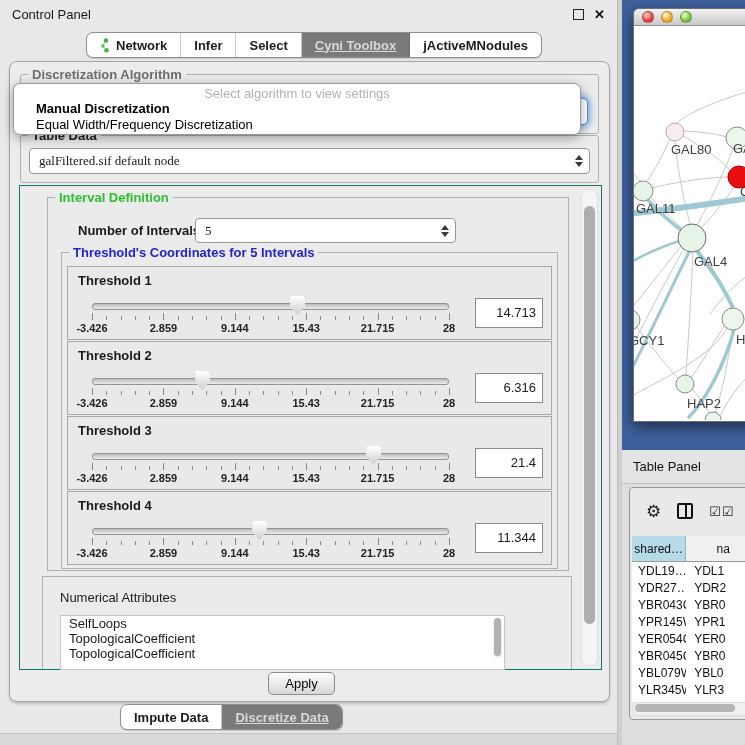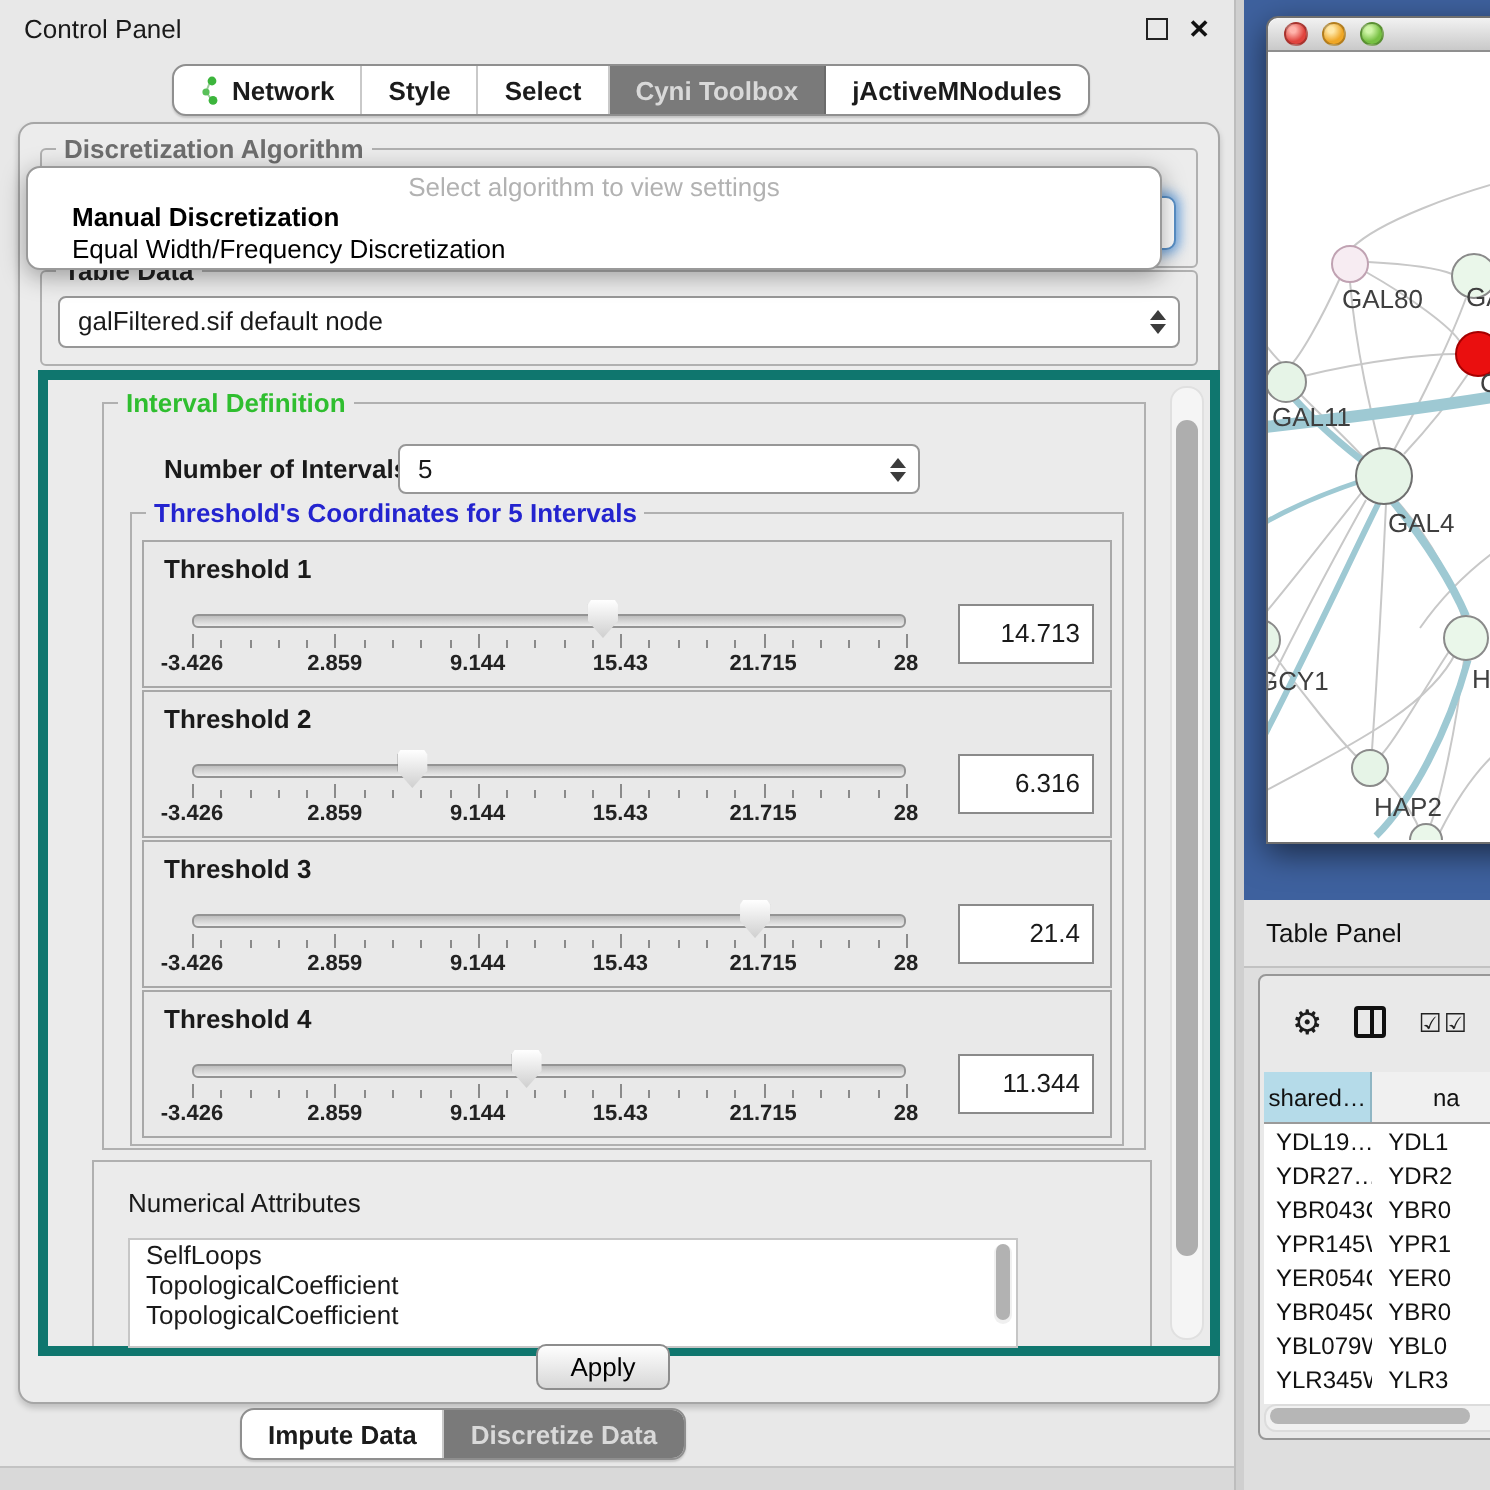--- a/index.html
+++ b/index.html
@@ -10,51 +10,51 @@
   .control-panel{position:absolute;left:0;top:0;width:617px;height:610px;background:#e8e8e8;}
   .titlebar{height:28px;display:flex;align-items:center;justify-content:space-between;padding:0 12px;}
   .win-btns{display:flex;align-items:center;gap:10px;}
   .float-btn{width:9px;height:9px;border:1.5px solid #222;display:inline-block;}
   .close-btn{font-weight:bold;font-size:13px;color:#111;}
   
   .seg{position:absolute;display:flex;background:#fff;border:1px solid #8f8f8f;border-radius:7px;overflow:hidden;
        height:24px;font-size:13px;font-weight:600;color:#1b1b1b;box-shadow:0 1px 1px rgba(0,0,0,.15);}
   .seg .tab{padding:0 13px;display:flex;align-items:center;gap:5px;border-right:1px solid #c9c9c9;white-space:nowrap;}
   .seg .tab:last-child{border-right:none;}
-  .seg .tab.selected{background:#7a7a7a;color:#d9d9d9;border-right-color:#6b6b6b;}
+  .seg .tab.selected{background:#7a7a7a;color:#d9d9d9;border-right-color:#6b6b6b;text-decoration:underline;}
   .top-seg{left:86px;top:32px;}
   .bottom-seg{left:120px;top:704px;}
   .net-ico{width:11px;height:15px;}
   
   .content{position:absolute;left:9px;top:61px;width:599px;height:639px;background:#ececec;
            border:1px solid #a6a6a6;border-radius:8px;box-shadow:0 2px 3px rgba(0,0,0,.18);}
   .group{position:absolute;border:1px solid #b0b0b0;}
   .group>.gtitle{position:absolute;top:-8px;left:7px;background:#ececec;padding:0 4px;font-weight:600;}
   .gtitle.gray{color:#6e6e6e;}
   .gtitle.dark{color:#222;}
   .gtitle.green{color:#2fbe2f;background:#ebebeb;}
   .gtitle.blue{color:#2424cf;background:#ebebeb;}
   .alg-group{left:10px;top:12px;right:10px;height:58px;border-radius:3px;}
   .alg-combo{position:absolute;left:8px;top:23px;right:10px;height:25px;background:#fff;border:1px solid #5a91c8;
              border-radius:5px;box-shadow:0 0 6px 2px rgba(92,156,224,.85);}
   .td-group{left:10px;top:73px;right:10px;height:46px;border-radius:3px;}
-  .combo{position:absolute;background:#fff;border:1px solid #979797;border-radius:4px;line-height:23px;padding-left:9px;}
+  .combo{position:absolute;background:#fff;border:1px solid #979797;border-radius:4px;line-height:23px;padding-left:9px;font-family:Liberation Serif, serif;}
   .td-combo{left:8px;right:8px;top:12px;height:24px;}
   .stepper{position:absolute;right:6px;top:50%;transform:translateY(-50%);display:flex;flex-direction:column;gap:2px;}
   .stepper i{width:0;height:0;border-left:4px solid transparent;border-right:4px solid transparent;display:block;}
   .stepper .up{border-bottom:5px solid #3c3c3c;}
   .stepper .down{border-top:5px solid #3c3c3c;}
   
   .popup{position:absolute;left:3px;top:21px;width:566px;height:50px;background:#fff;border:1px solid #9a9a9a;
          border-radius:7px;box-shadow:0 3px 12px rgba(0,0,0,.35);z-index:6;}
   .popup .ph{text-align:center;color:#b2b2b2;padding-top:2px;line-height:15px;}
   .popup .opt{padding-left:22px;line-height:16px;color:#000;}
   .popup .opt.bold{font-weight:bold;}
   
-  .inner{position:absolute;left:9px;top:123px;width:581px;height:483px;background:#ebebeb;border:5px solid #0f766e;}
+  .inner{position:absolute;left:9px;top:123px;width:581px;height:483px;background:#ebebeb;border:1px solid #0f766e;}
   .vscroll{position:absolute;right:3px;top:3px;width:15px;bottom:3px;background:#f5f5f5;border:1px solid #e0e0e0;border-radius:8px;}
   .vthumb{position:absolute;left:2px;right:2px;top:16px;height:418px;background:#aeaeae;border-radius:7px;}
   .int-group{left:27px;top:11px;width:520px;height:372px;}
   .num-label{position:absolute;left:30px;top:25px;font-weight:bold;}
   .num-combo{left:147px;top:20px;width:250px;height:23px;}
   .thr-group{left:13px;top:54px;width:495px;height:315px;}
   .thr-panel{position:absolute;left:5px;right:5px;height:72px;border:1px solid #a8a8a8;background:#e9e9e9;}
   .thr-title{position:absolute;left:10px;top:6px;font-weight:bold;}
   .thr-row{position:absolute;left:24px;top:29px;right:8px;display:flex;align-items:flex-start;}
   .slider{position:relative;flex:1;height:40px;margin-right:26px;}
@@ -129,21 +129,21 @@
       <svg class="net-ico" viewBox="0 0 11 15">
         <line x1="5" y1="3" x2="3" y2="8" stroke="#9ccc9c" stroke-width="1"></line>
         <line x1="3" y1="8" x2="6" y2="12" stroke="#9ccc9c" stroke-width="1"></line>
         <circle cx="6" cy="2.5" r="2.2" fill="#3cb53c"></circle>
         <circle cx="3" cy="8" r="1.8" fill="#59c059"></circle>
         <circle cx="6.5" cy="12.2" r="2.2" fill="#3cb53c"></circle>
       </svg>
       <span>Network</span>
     </div>
     <div class="tab">
-        <span>Style</span>
+        <span>Infer</span>
       </div>
     <div class="tab">
         <span>Select</span>
       </div>
     <div class="tab selected">
         <span>Cyni Toolbox</span>
       </div>
     <div class="tab">
         <span>jActiveMNodules</span>
       </div>

